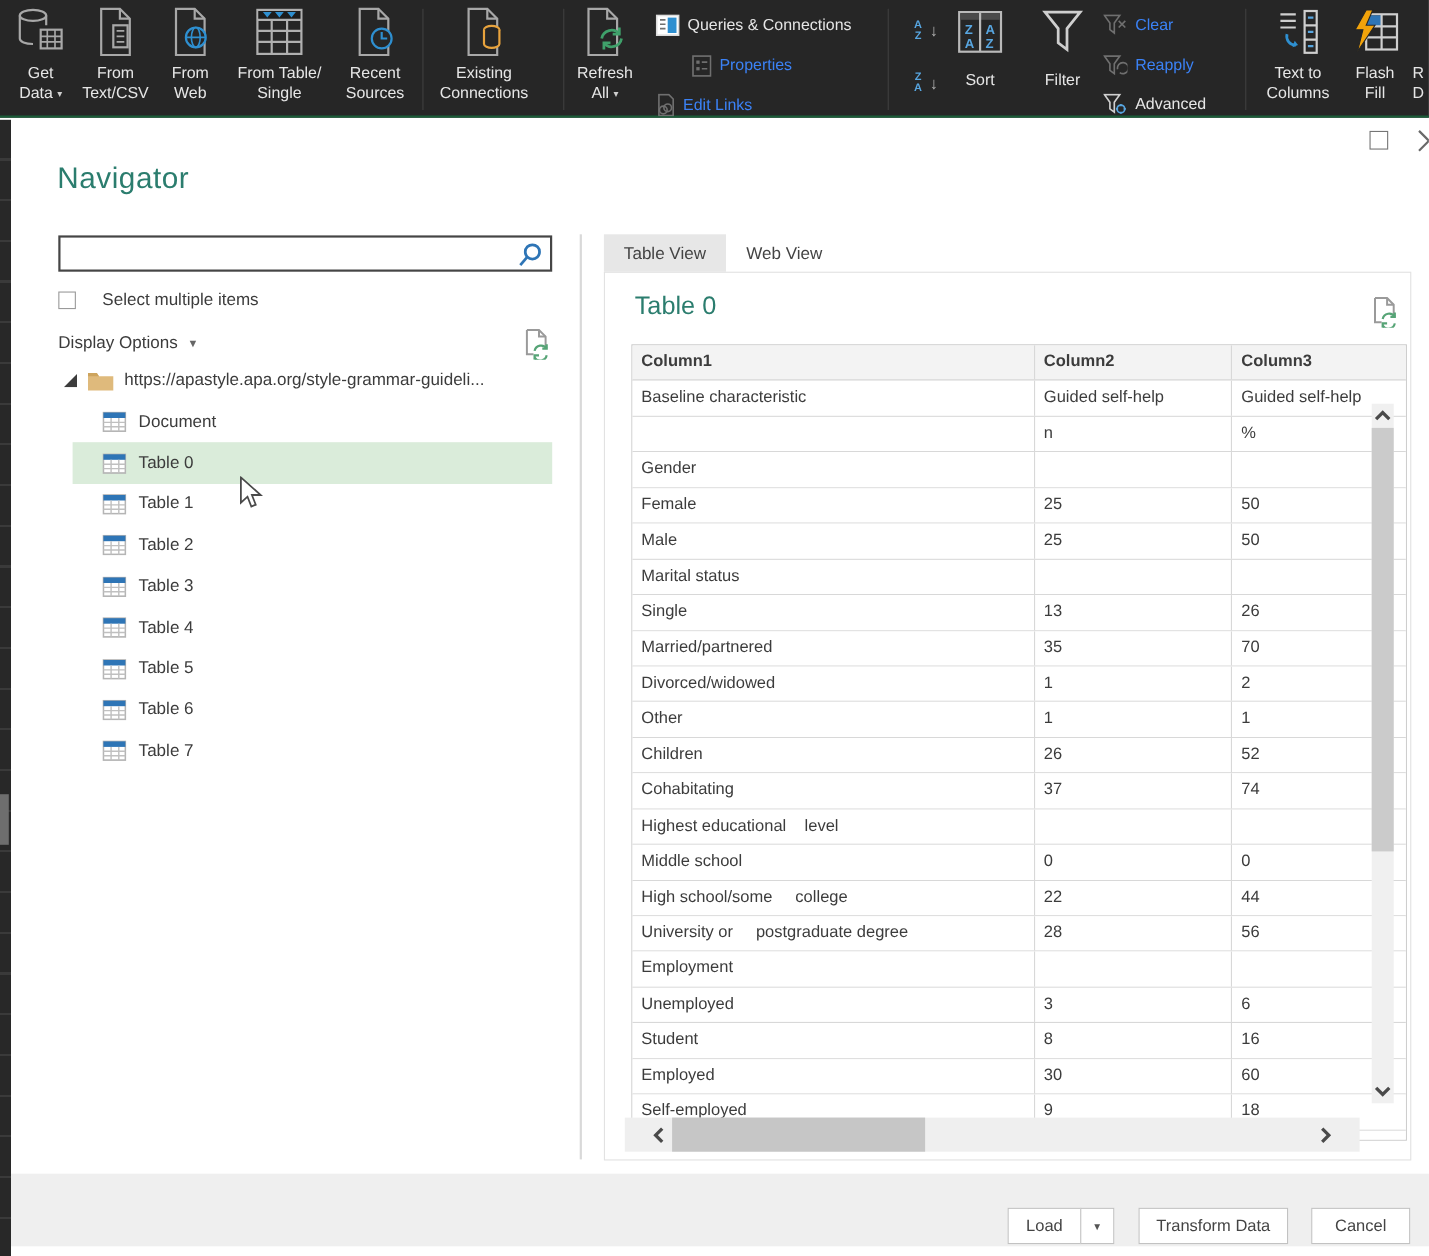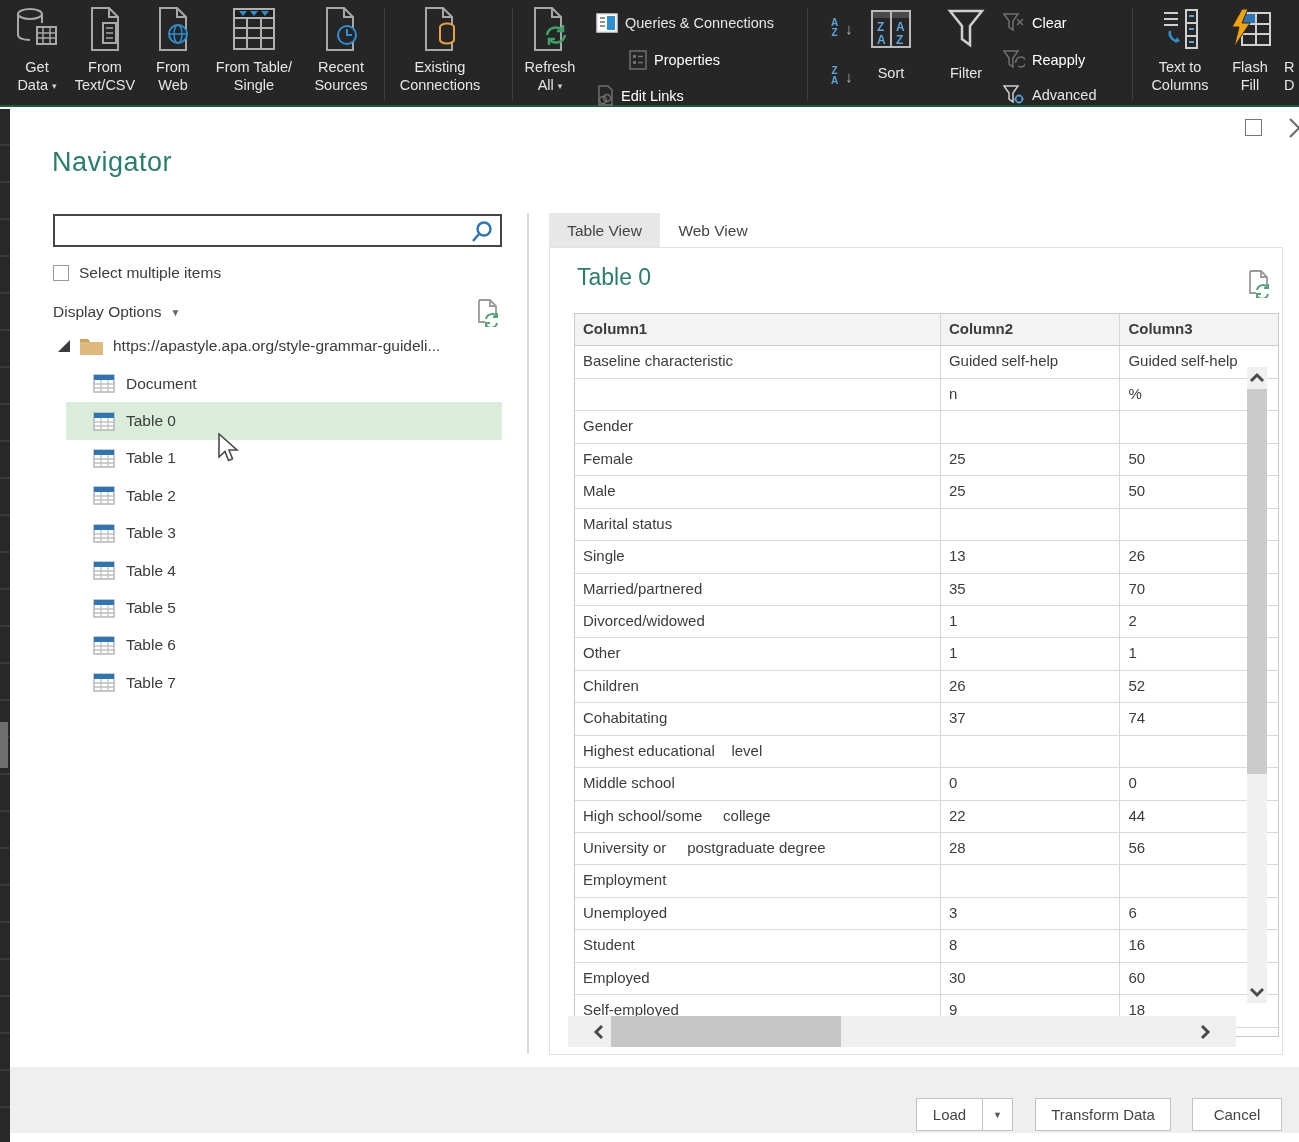--- a/index.html
+++ b/index.html
@@ -10,21 +10,21 @@
   #ribbon { position:absolute; left:0; top:0; width:1299px; height:107px;
             background:#262626; border-bottom:2px solid #1a5c38; color:#e6e6e6; }
   .rbtn { position:absolute; top:0; height:105px; display:flex; flex-direction:column;
           align-items:center; text-align:center; cursor:default; }
   .rbtn .ric { height:58px; display:flex; align-items:center; justify-content:center; }
   .rlbl { font-size:14.5px; line-height:18px; color:#e6e6e6; white-space:nowrap; }
   .caret { font-size:9px; color:#cfcfcf; vertical-align:1px; }
   .rsep { position:absolute; top:8px; height:92px; width:1px; background:#3f3f3f; }
   .rrow { position:absolute; display:flex; align-items:center; gap:7px;
           font-size:14.5px; color:#e6e6e6; white-space:nowrap; }
-  .rrow.dis { color:#ffffff; }
+  .rrow.dis { color:#3b82f6; }
   .azletters { font-size:10px; font-weight:bold; color:#58a6e0; line-height:10px; text-align:center; }
   .azarrow { color:#b5b5b5; font-size:15px; }
 
   
   #leftstrip { position:absolute; left:0; top:109px; width:10px; height:1033px; background:#282828;
     background-image:repeating-linear-gradient(to bottom, transparent 0 35px, #3a3a3a 35px 37px); }
   #strip-hl { position:absolute; left:0; top:613px; width:8px; height:46px; background:#6e6e6e; }
 
   
   #dialog { position:absolute; left:10px; top:109px; width:1289px; height:1033px; background:#fff;
@@ -33,21 +33,21 @@
                color:#2b7d6e; letter-spacing:0.5px; }
   #maxbox { position:absolute; left:1235px; top:10px; width:17px; height:17px; border:1px solid #757575; }
   #closeclip { position:absolute; left:1276px; top:6px; width:13px; height:26px; overflow:hidden; }
 
   #searchbox { position:absolute; left:43px; top:105px; width:449px; height:33px;
                border:2px solid #454545; background:#fff; }
   #searchbox input { position:absolute; left:4px; top:2px; width:410px; height:25px; border:none;
                outline:none; font-size:15px; font-family:"Liberation Sans",sans-serif; }
   #search-mag { position:absolute; right:6px; top:4px; }
 
-  #chkrow { position:absolute; left:43px; top:155px; display:flex; align-items:center; gap:10px;
+  #chkrow { position:absolute; left:43px; top:155px; display:flex; align-items:center; gap:24px;
             font-size:15.5px; }
   #chk { width:16px; height:16px; border:1px solid #9a9a9a; background:#fff; }
   #dispopt { position:absolute; left:43px; top:194px; font-size:15.5px; display:flex; gap:9px;
              align-items:center; }
   #dispopt .dcaret { font-size:10px; color:#666; }
   #left-refresh { position:absolute; left:466px; top:190px; }
 
   
   #tree { position:absolute; left:0; top:218px; width:510px; }
   .troot { height:38px; display:flex; align-items:center; padding-left:48px; gap:9px;

